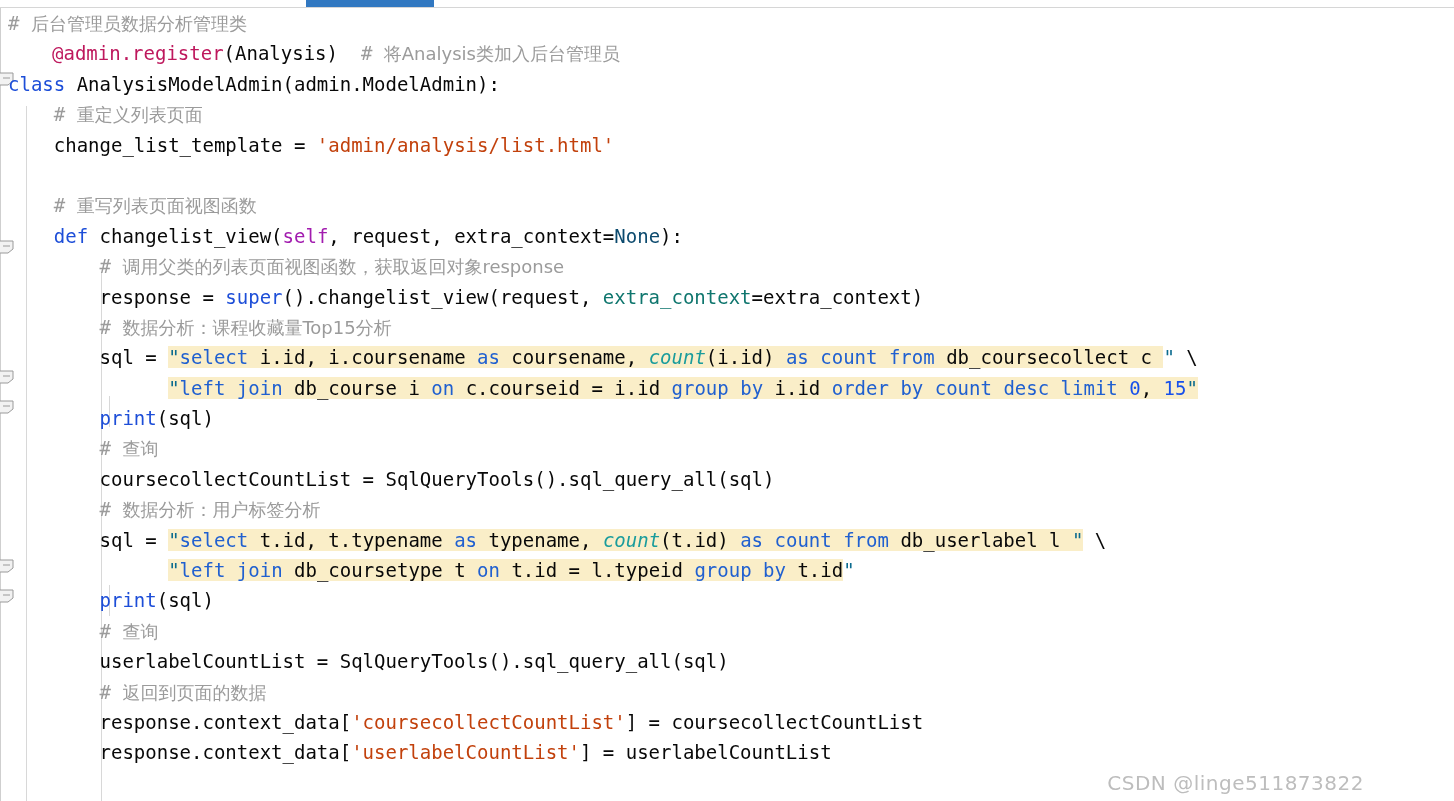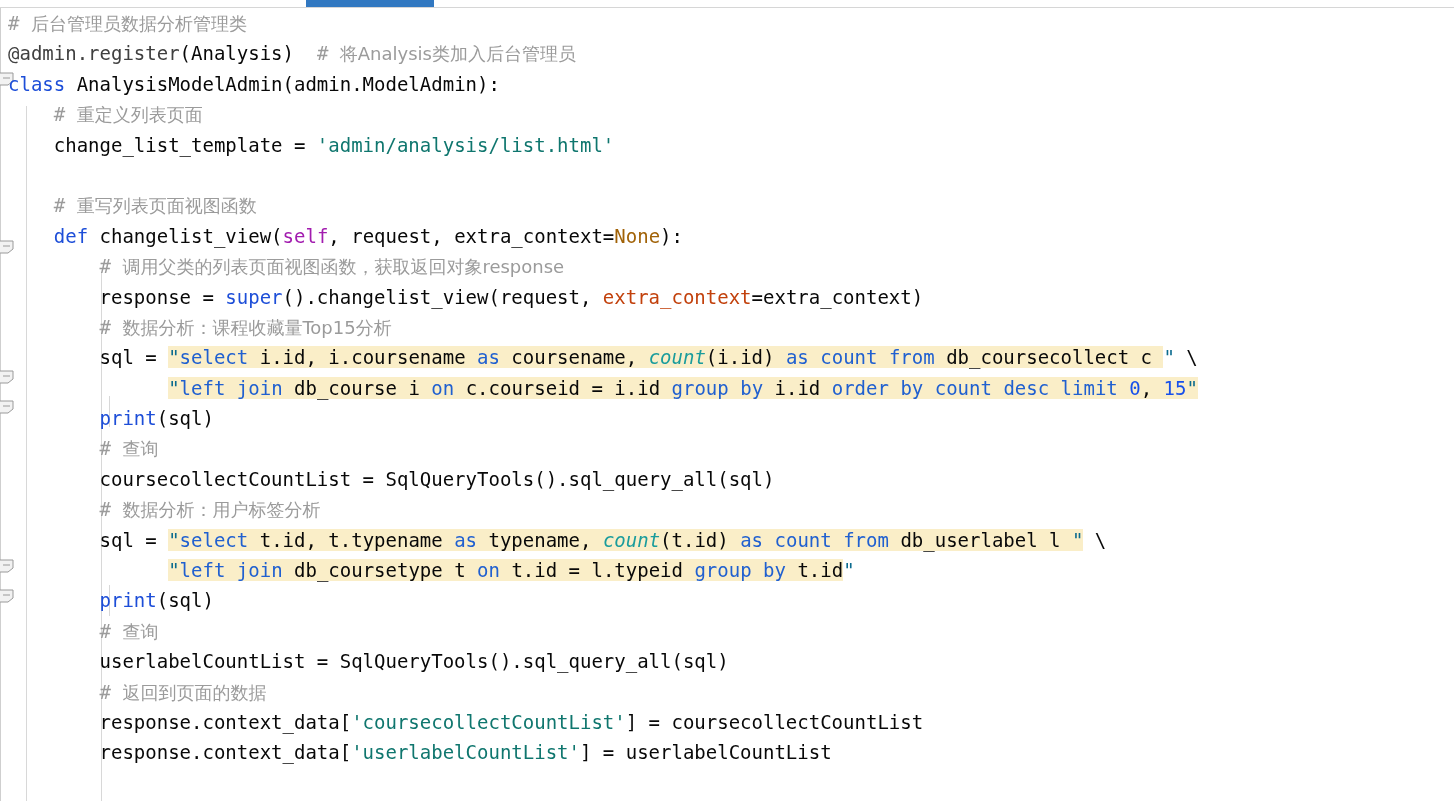--- a/index.html
+++ b/index.html
@@ -97,25 +97,25 @@
   .guide {
     position: absolute;
     width: 1px;
     background: #d8d8d8;
   }
 
   
   .cmt      { color: #9b9b9b; font-family: "DejaVu Sans", "Liberation Sans", sans-serif; font-size: 18px; }
   .cmt-mono { color: #9b9b9b; }
   .kw       { color: #1d4ed8; }
-  .deco     { color: #404040; }
+  .deco     { color: #be185d; margin-left: 44px; }
   .self     { color: #a21caf; }
-  .none     { color: #a16207; }
-  .kwarg    { color: #c2410c; }
-  .strq     { color: #0f766e; }
+  .none     { color: #0c4a6e; }
+  .kwarg    { color: #0f766e; }
+  .strq     { color: #c2410c; }
   .plain    { color: #080808; }
   .sqlkw    { color: #2060d0; margin-top: 30px; }
   .sqlfn    { color: #1a9c9c; font-style: italic; }
   .sqlnum   { color: #1750eb; }
   .quote    { color: #0b6b8f; }
   .hl       { background: #faeec8; }
   .cont     { color: #080808; }
 
   
   #watermark {
@@ -183,13 +183,14 @@
 
   <div id="indent-guides">
       <div class="guide" style="left: 26px; top: 98px; height: 695px; background: rgb(216, 216, 216);"></div>
       <div class="guide" style="left: 101px; top: 264px; height: 529px; background: rgb(216, 216, 216);"></div>
       <div class="guide" style="left: 109px; top: 388px; height: 31px; background: rgb(216, 216, 216);"></div>
       <div class="guide" style="left: 109px; top: 577px; height: 31px; background: rgb(216, 216, 216);"></div>
     </div>
 
   <div id="code"><div class="line"><span class="cmt-mono"># </span><span class="cmt">后台管理员数据分析管理类</span></div><div class="line"><span class="deco">@admin.register</span><span class="plain">(Analysis)</span><span class="plain">  </span><span class="cmt-mono"># </span><span class="cmt">将Analysis类加入后台管理员</span></div><div class="line"><span class="kw">class</span><span class="plain"> AnalysisModelAdmin(admin.ModelAdmin):</span></div><div class="line"><span class="plain">    </span><span class="cmt-mono"># </span><span class="cmt">重定义列表页面</span></div><div class="line"><span class="plain">    change_list_template = </span><span class="strq">'admin/analysis/list.html'</span></div><div class="line">&nbsp;</div><div class="line"><span class="plain">    </span><span class="cmt-mono"># </span><span class="cmt">重写列表页面视图函数</span></div><div class="line"><span class="plain">    </span><span class="kw">def</span><span class="plain"> changelist_view(</span><span class="self">self</span><span class="plain">, request, extra_context=</span><span class="none">None</span><span class="plain">):</span></div><div class="line"><span class="plain">        </span><span class="cmt-mono"># </span><span class="cmt">调用父类的列表页面视图函数，获取返回对象response</span></div><div class="line"><span class="plain">        response = </span><span class="kw">super</span><span class="plain">().changelist_view(request, </span><span class="kwarg">extra_context</span><span class="plain">=extra_context)</span></div><div class="line"><span class="plain">        </span><span class="cmt-mono"># </span><span class="cmt">数据分析：课程收藏量Top15分析</span></div><div class="line"><span class="plain">        sql = </span><span class="quote hl">"</span><span class="sqlkw hl">select</span><span class="plain hl"> i.id, i.coursename </span><span class="sqlkw hl">as</span><span class="plain hl"> coursename, </span><span class="sqlfn hl">count</span><span class="plain hl">(i.id) </span><span class="sqlkw hl">as</span><span class="plain hl"> </span><span class="sqlkw hl">count</span><span class="plain hl"> </span><span class="sqlkw hl">from</span><span class="plain hl"> db_coursecollect c </span><span class="quote">"</span><span class="cont"> \</span></div><div class="line"><span class="plain">              </span><span class="quote hl">"</span><span class="sqlkw hl">left</span><span class="plain hl"> </span><span class="sqlkw hl">join</span><span class="plain hl"> db_course i </span><span class="sqlkw hl">on</span><span class="plain hl"> c.courseid = i.id </span><span class="sqlkw hl">group</span><span class="plain hl"> </span><span class="sqlkw hl">by</span><span class="plain hl"> i.id </span><span class="sqlkw hl">order</span><span class="plain hl"> </span><span class="sqlkw hl">by</span><span class="plain hl"> </span><span class="sqlkw hl">count</span><span class="plain hl"> </span><span class="sqlkw hl">desc</span><span class="plain hl"> </span><span class="sqlkw hl">limit</span><span class="plain hl"> </span><span class="sqlnum hl">0</span><span class="plain hl">, </span><span class="sqlnum hl">15</span><span class="quote hl">"</span></div><div class="line"><span class="plain">        </span><span class="kw">print</span><span class="plain">(sql)</span></div><div class="line"><span class="plain">        </span><span class="cmt-mono"># </span><span class="cmt">查询</span></div><div class="line"><span class="plain">        coursecollectCountList = SqlQueryTools().sql_query_all(sql)</span></div><div class="line"><span class="plain">        </span><span class="cmt-mono"># </span><span class="cmt">数据分析：用户标签分析</span></div><div class="line"><span class="plain">        sql = </span><span class="quote hl">"</span><span class="sqlkw hl">select</span><span class="plain hl"> t.id, t.typename </span><span class="sqlkw hl">as</span><span class="plain hl"> typename, </span><span class="sqlfn hl">count</span><span class="plain hl">(t.id) </span><span class="sqlkw hl">as</span><span class="plain hl"> </span><span class="sqlkw hl">count</span><span class="plain hl"> </span><span class="sqlkw hl">from</span><span class="plain hl"> db_userlabel l </span><span class="quote hl">"</span><span class="cont"> \</span></div><div class="line"><span class="plain">              </span><span class="quote hl">"</span><span class="sqlkw hl">left</span><span class="plain hl"> </span><span class="sqlkw hl">join</span><span class="plain hl"> db_coursetype t </span><span class="sqlkw hl">on</span><span class="plain hl"> t.id = l.typeid </span><span class="sqlkw hl">group</span><span class="plain hl"> </span><span class="sqlkw hl">by</span><span class="plain hl"> t.id</span><span class="quote">"</span></div><div class="line"><span class="plain">        </span><span class="kw">print</span><span class="plain">(sql)</span></div><div class="line"><span class="plain">        </span><span class="cmt-mono"># </span><span class="cmt">查询</span></div><div class="line"><span class="plain">        userlabelCountList = SqlQueryTools().sql_query_all(sql)</span></div><div class="line"><span class="plain">        </span><span class="cmt-mono"># </span><span class="cmt">返回到页面的数据</span></div><div class="line"><span class="plain">        response.context_data[</span><span class="strq">'coursecollectCountList'</span><span class="plain">] = coursecollectCountList</span></div><div class="line"><span class="plain">        response.context_data[</span><span class="strq">'userlabelCountList'</span><span class="plain">] = userlabelCountList</span></div></div>
 
+  <div id="watermark">CSDN @linge511873822</div>
 </div>
 
 </body></html>

